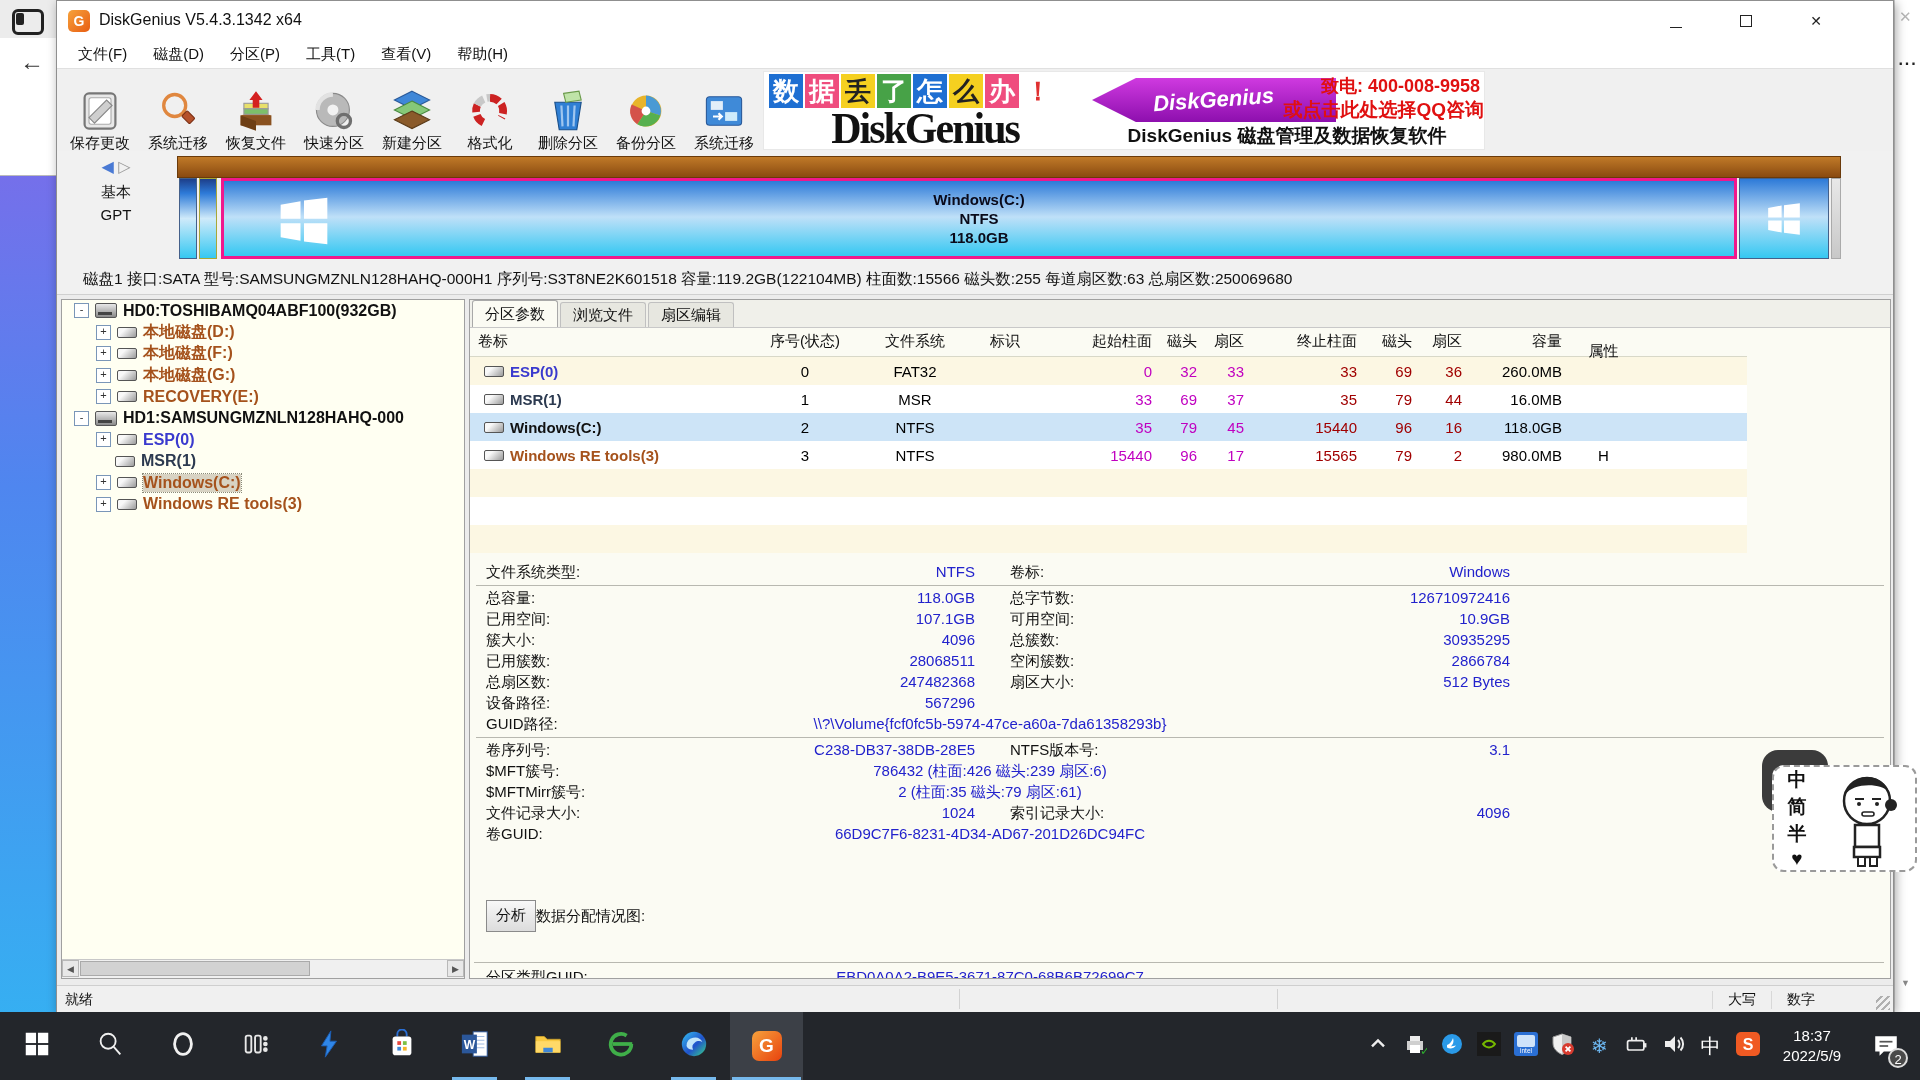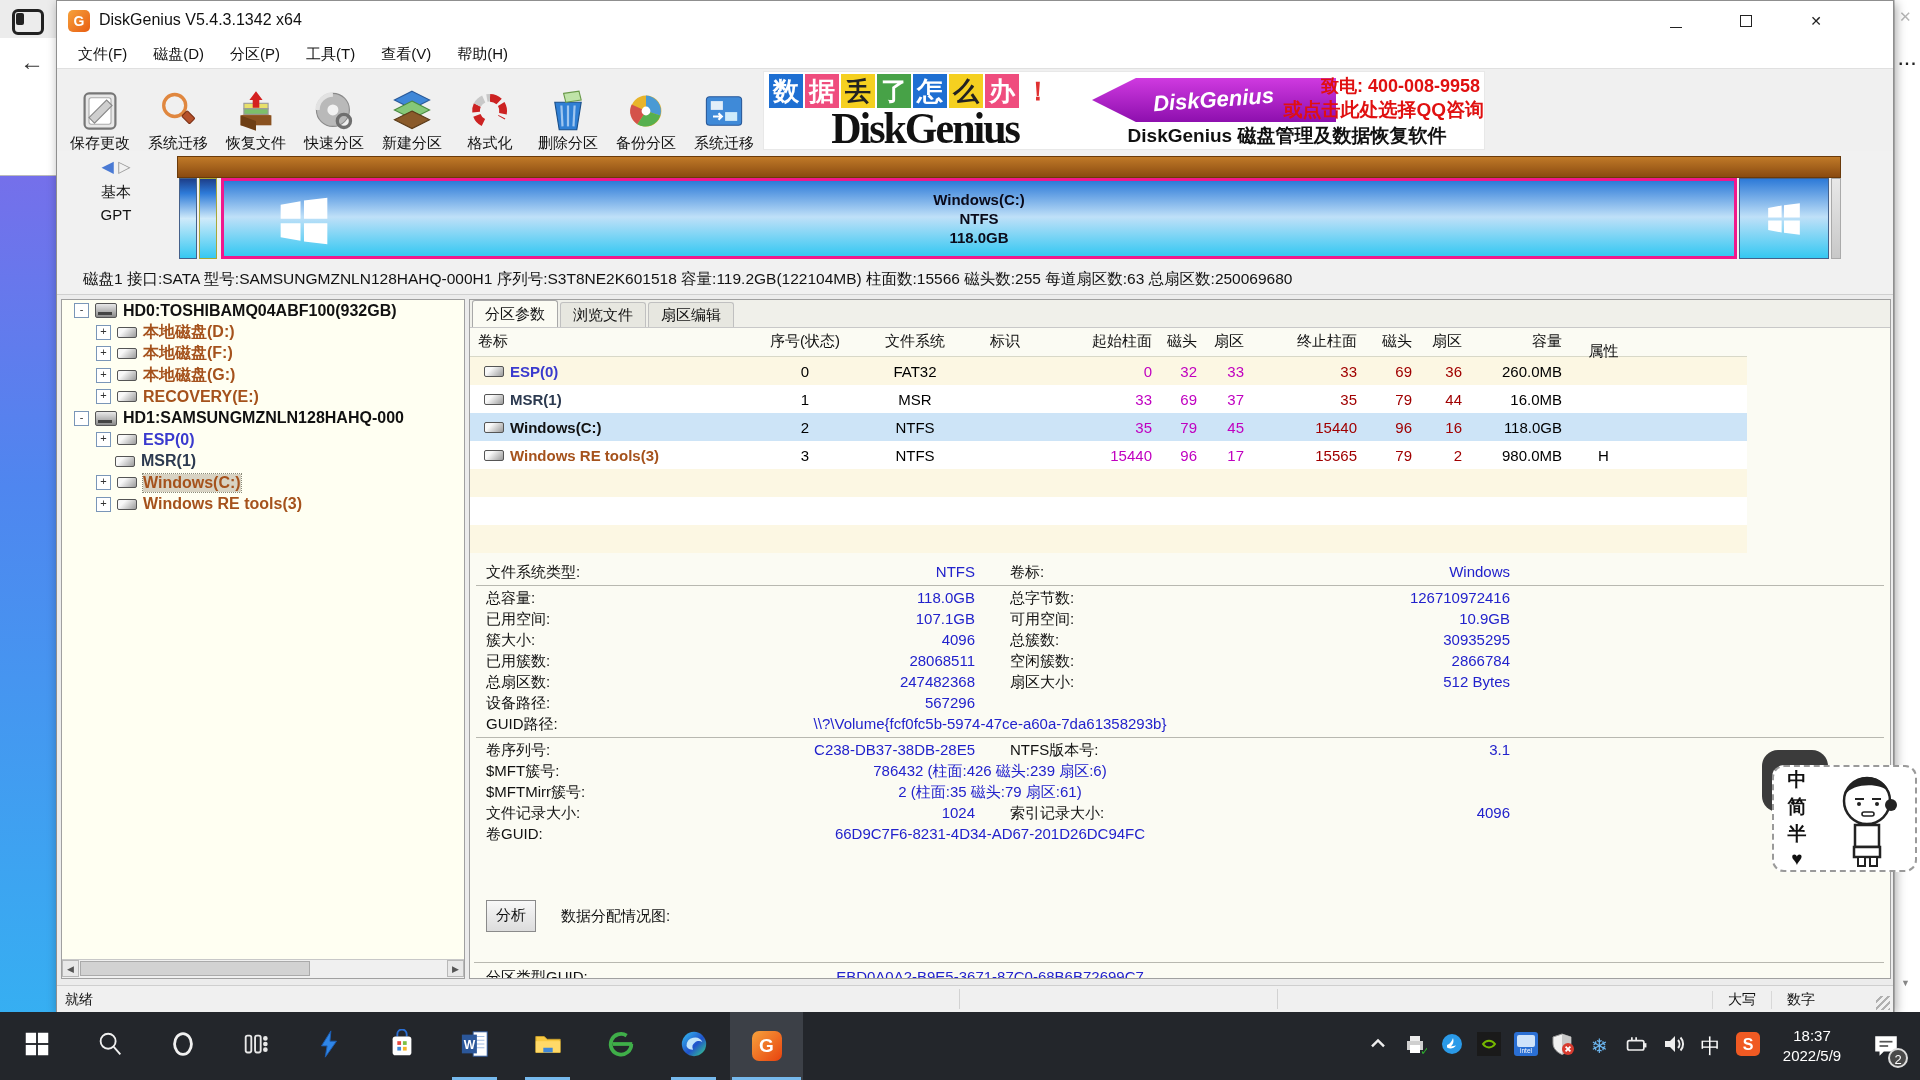--- a/index.html
+++ b/index.html
@@ -109,21 +109,21 @@
   .det-row{position:relative;height:21px;font-size:15px;}
   .det-row .lab{position:absolute;left:16px;top:1px;color:#111;}
   .det-row .lab2{position:absolute;left:540px;top:1px;color:#111;}
   .det-row .val{position:absolute;top:1px;color:var(--valblue);}
   .det-row .v1{left:200px;width:305px;text-align:right;}
   .det-row .v2{left:700px;width:340px;text-align:right;}
   .det-row .vw{left:150px;width:740px;text-align:center;}
   .det-sep{height:1px;background:#b8b8b0;margin:2px 6px 2px 6px;}
   .analyzerow{position:absolute;left:16px;top:600px;display:flex;align-items:center;}
   .btn{width:48px;height:30px;background:linear-gradient(180deg,#f8f8f8,#dcdcdc);border:1px solid #8a8a8a;font-size:15px;color:#111;text-align:center;line-height:28px;}
-  .alloclab{margin-left:25px;font-size:15px;color:#111;}
+  .alloclab{margin-left:0;font-size:15px;color:#111;}
   .bottomsep{position:absolute;left:4px;top:662px;width:1410px;height:1px;background:#b8b8b0;}
   .guidrow{position:absolute;left:0;top:668px;width:100%;height:21px;font-size:15px;}
   .guidrow .lab{position:absolute;left:16px;color:#111;}
   .guidrow .val{position:absolute;left:150px;width:740px;text-align:center;color:var(--valblue);}
   
   .statusbar{position:absolute;left:0;top:984px;width:100%;height:27px;background:#f0f0f0;border-top:1px solid #cfcfcf;font-size:14px;color:#111;}
   .statusbar .ready{position:absolute;left:8px;top:5px;}
   .sdiv{position:absolute;top:3px;width:1px;height:20px;background:#d2d2d2;}
   .scell{position:absolute;top:5px;width:58px;text-align:center;border-left:1px solid #d8d8d8;height:18px;}
   .grip{position:absolute;right:3px;bottom:3px;width:14px;height:14px;

